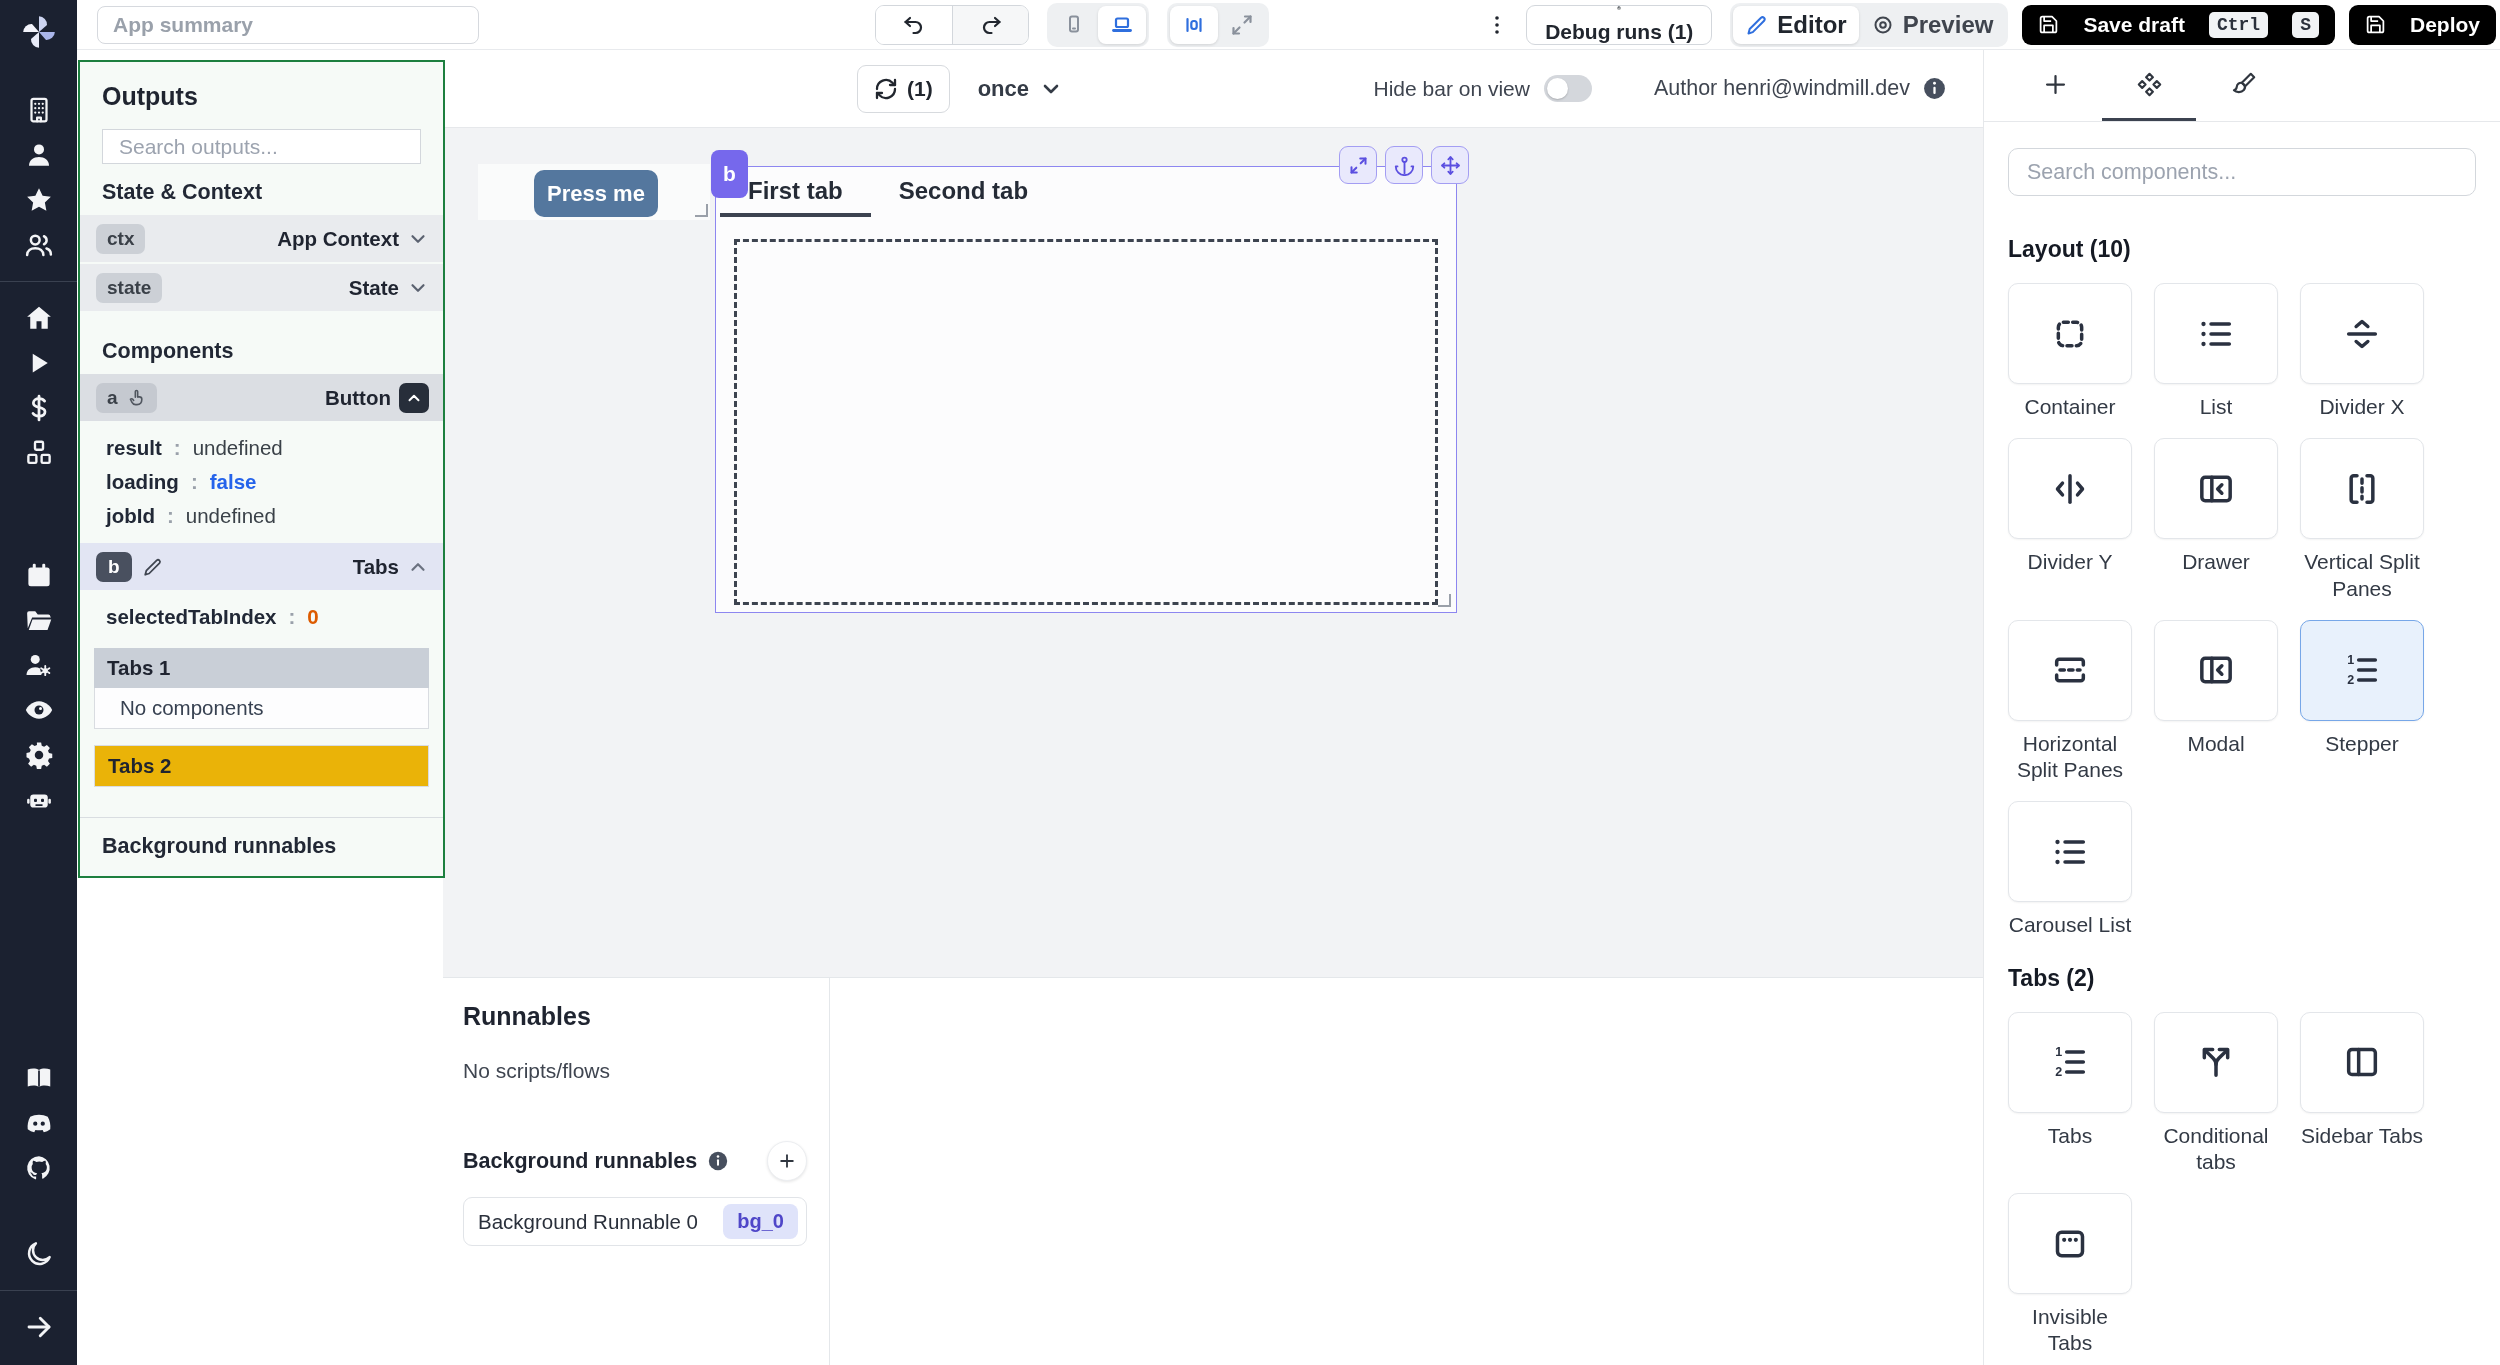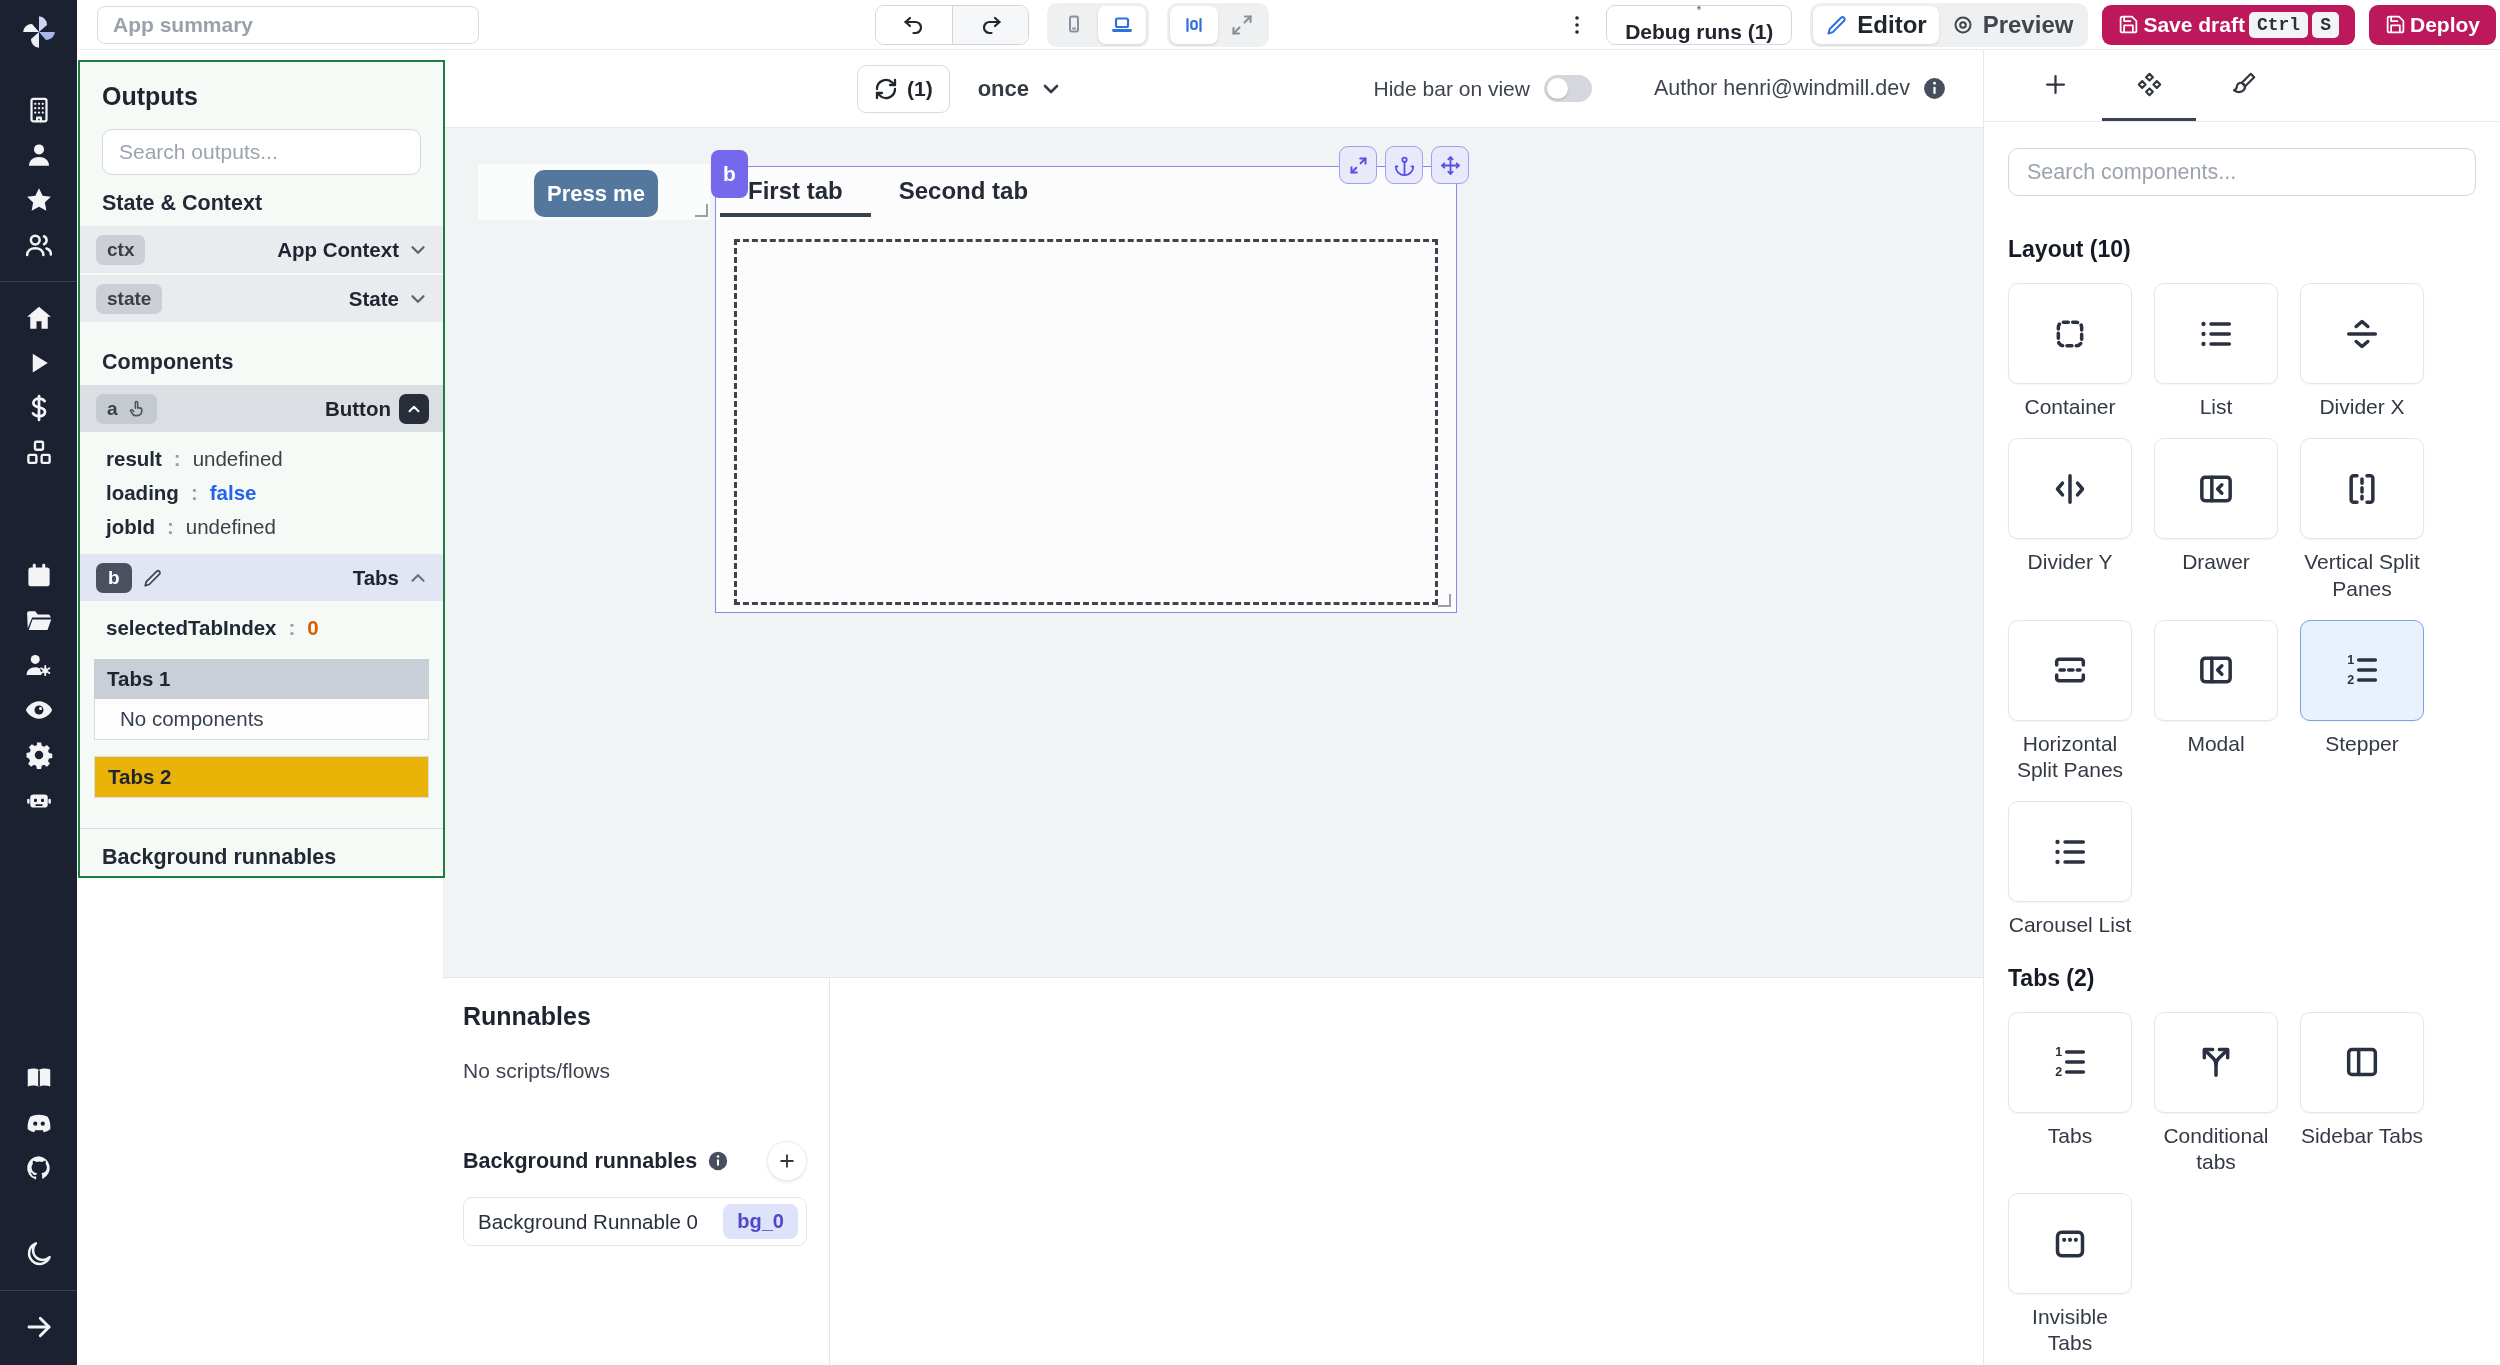--- a/index.html
+++ b/index.html
@@ -33,32 +33,32 @@
   .seg { margin-left:18px; background:#eef0f2; border-radius:10px; padding:3px; display:flex; align-items:center; height:44px; }
   .seg-cell { min-width:48px; height:38px; padding:0 12px; border-radius:8px; display:flex; align-items:center; justify-content:center;
     color:#8a919c; cursor:pointer; gap:8px; font-size:24px; font-weight:700; }
   .seg-cell.active { background:#fff; color:#21262e; box-shadow:0 1px 3px rgba(0,0,0,.12); }
   .seg-cell svg { width:24px; height:24px; }
   .blue { color:#2f6fde !important; }
   .dots-btn { margin-left:auto; width:34px; height:38px; display:flex; align-items:center; justify-content:center; color:#21262e; cursor:pointer; }
   .hdr-btn { margin-left:12px; height:40px; border:1.5px solid #d3d7dc; border-radius:9px; background:#fff;
     display:flex; align-items:center; gap:10px; padding:0 18px; font-size:21px; font-weight:700; color:#21262e; cursor:pointer;flex-direction:column; }
   .hdr-btn svg { width:22px; height:22px; }
-  .blue-btn { margin-left:14px; height:40px; border:none; border-radius:9px; background:#be185d; color:#fff;
-    display:flex; align-items:center; gap:4px; padding:0 16px; font-size:21px; font-weight:700; cursor:pointer; }
+  .blue-btn { margin-left:14px; height:40px; border:none; border-radius:9px; background:#000000; color:#fff;
+    display:flex; align-items:center; gap:24px; padding:0 16px; font-size:21px; font-weight:700; cursor:pointer; }
   .blue-btn svg { width:21px; height:21px; }
   .kbd { background:#f1f3f5; color:#2b313c; border-radius:5px; padding:3px 8px; font-family:"Liberation Mono", monospace; font-size:18px; font-weight:700; }
   .deploy { margin-right:4px; }
 
   
   .outputs { position:absolute; left:78px; top:60px; width:367px; height:818px; background:#f6faf7;
     border:2px solid #1d7f3f; z-index:7; overflow:hidden; }
   .op-title { margin:20px 0 0 22px; font-size:25px; font-weight:700; color:#1f2430; }
-  .op-search { display:block; margin:18px 22px 16px; width:calc(100% - 44px); height:46px; border:1.5px solid #d3d7dc;
-    border-radius:10px; padding:0 16px; font-size:21px; background:#fff; color:#3a4148; outline:none; font-family:inherit; }
+  .op-search { display:block; margin:18px 22px 16px; width:calc(100% - 44px); height:35px; border:1.5px solid #d3d7dc;
+    border-radius:0; padding:0 16px; font-size:21px; background:#fff; color:#3a4148; outline:none; font-family:inherit; }
   .op-search::placeholder { color:#9ca3af; }
   .op-sec-title { margin:6px 22px 10px; font-size:21.5px; font-weight:700; color:#222835; }
   .op-row { height:47px; display:flex; align-items:center; padding:0 14px 0 16px; background:#e9ebee; margin-bottom:2px; cursor:pointer; }
   .op-pill { background:#ccd0d6; border-radius:7px; padding:4px 11px; font-size:19px; font-weight:700; color:#3a4048;
     display:flex; align-items:center; gap:8px; }
   .op-pill svg { width:20px; height:20px; color:#50565f; }
   .op-type { margin-left:auto; font-size:20.5px; font-weight:700; color:#1f2430; display:flex; align-items:center; gap:8px; }
   .op-chev { width:22px; height:22px; color:#5b6max270; color:#5b6270; }
   .a-row { background:#dbdee3; }
   .a-pill { background:#c5c9d0; }

